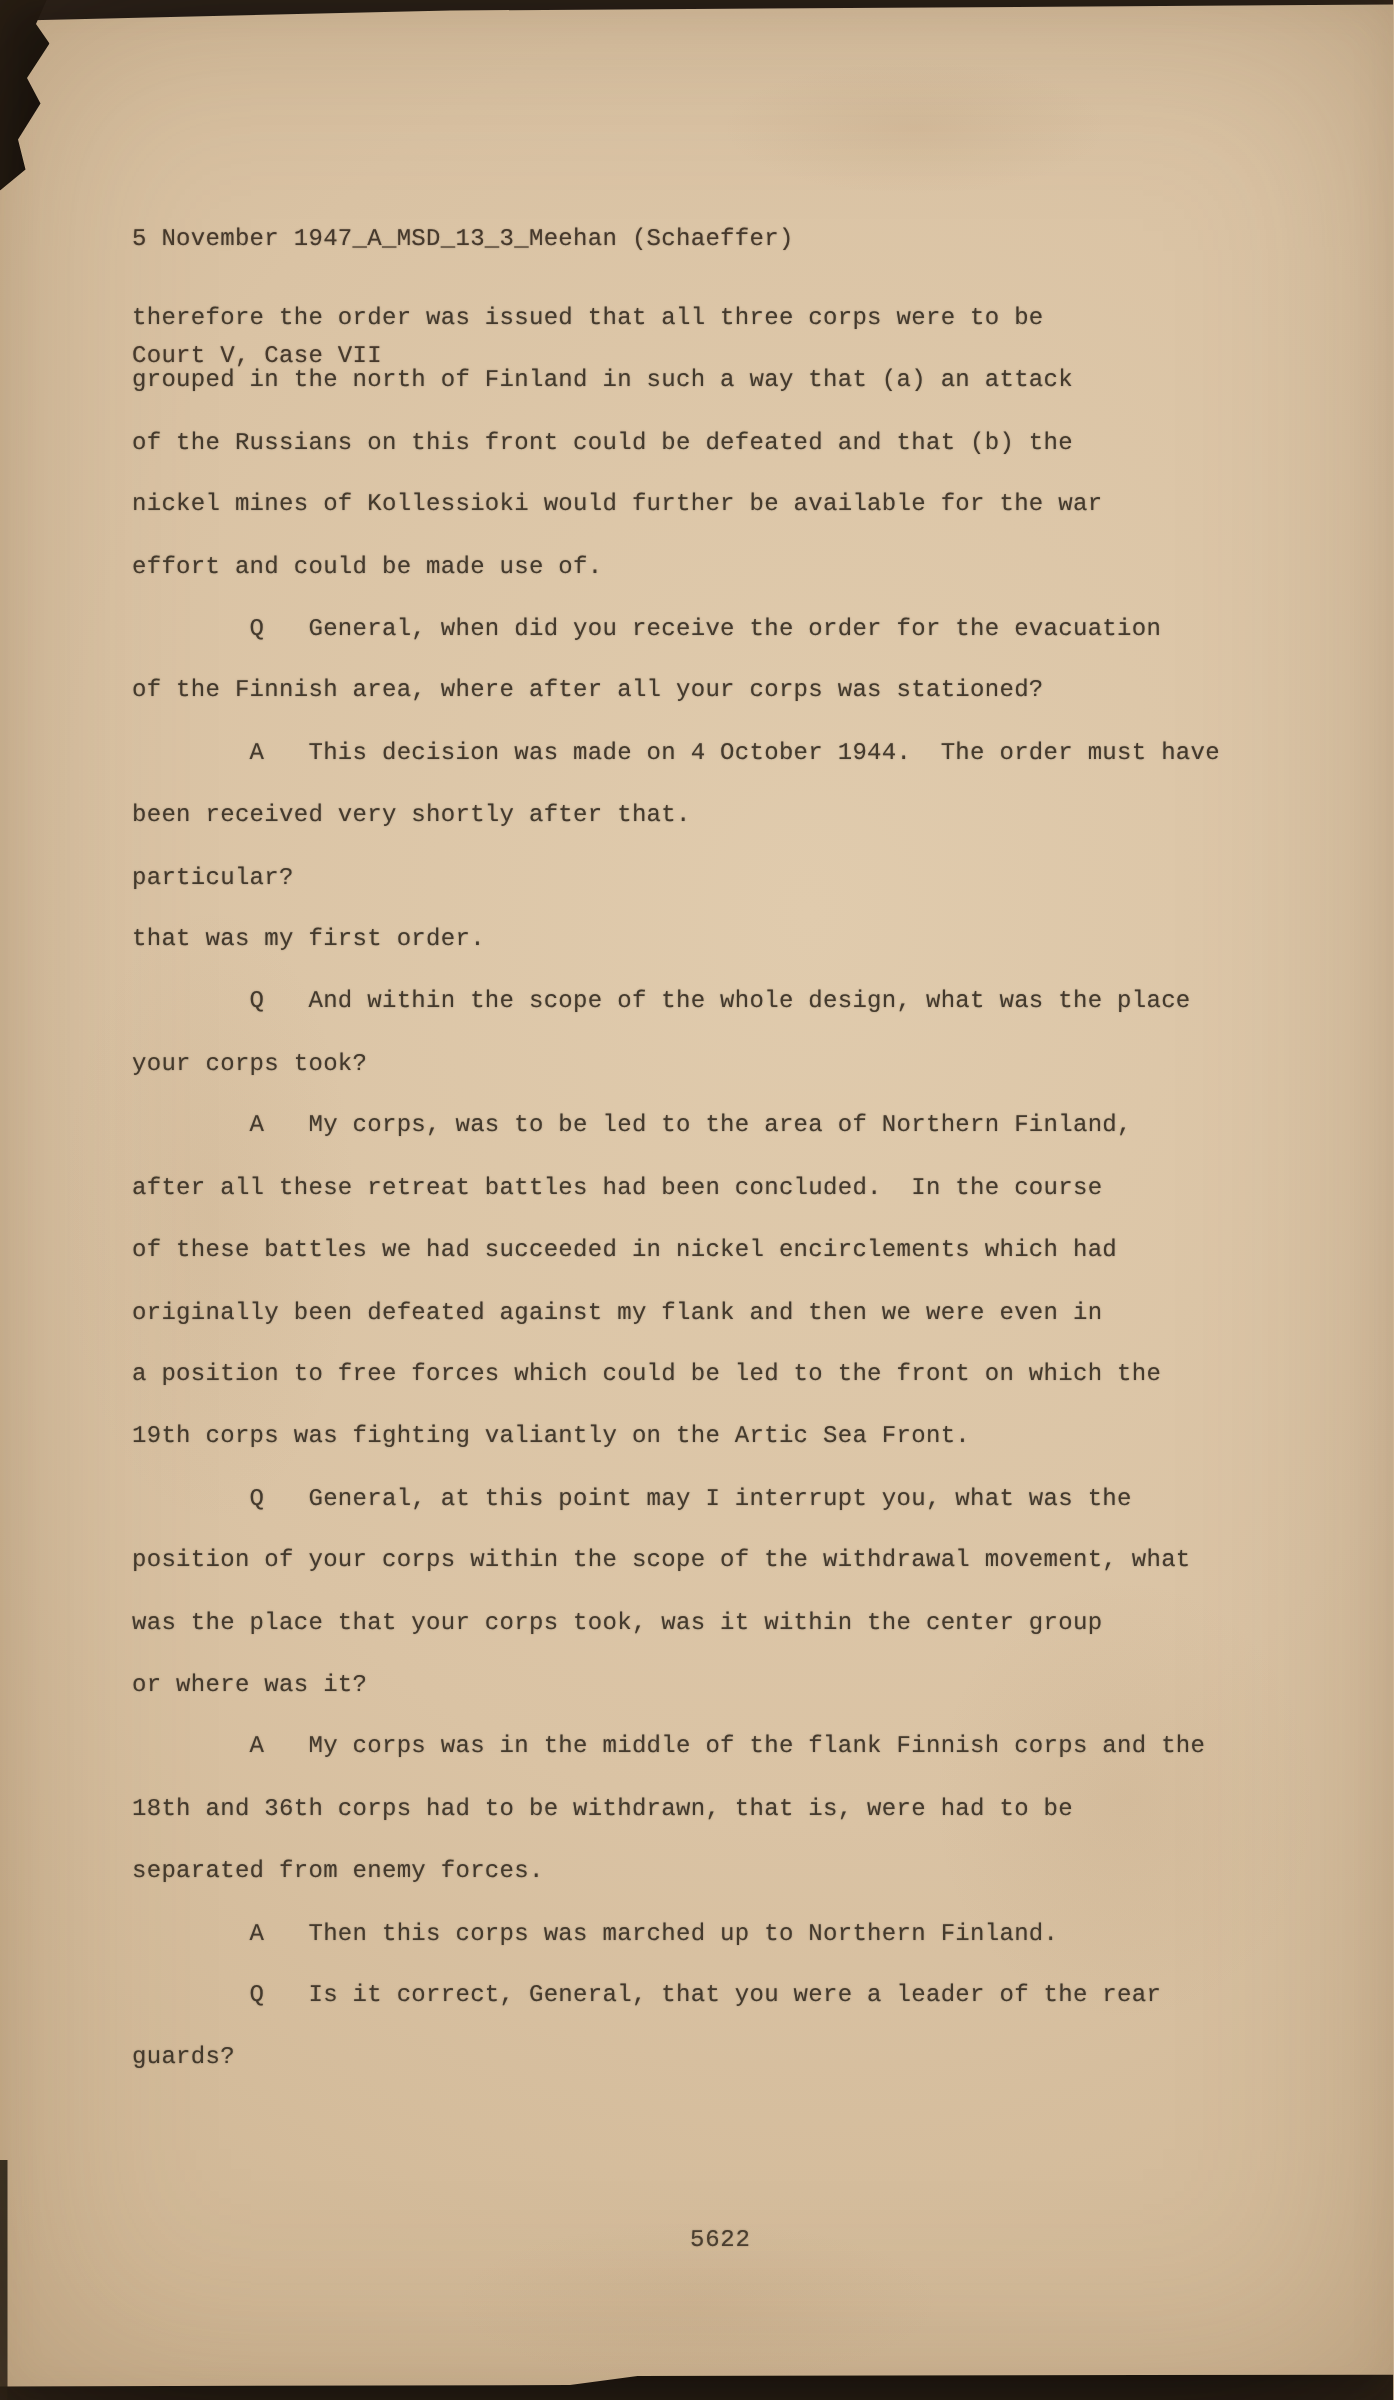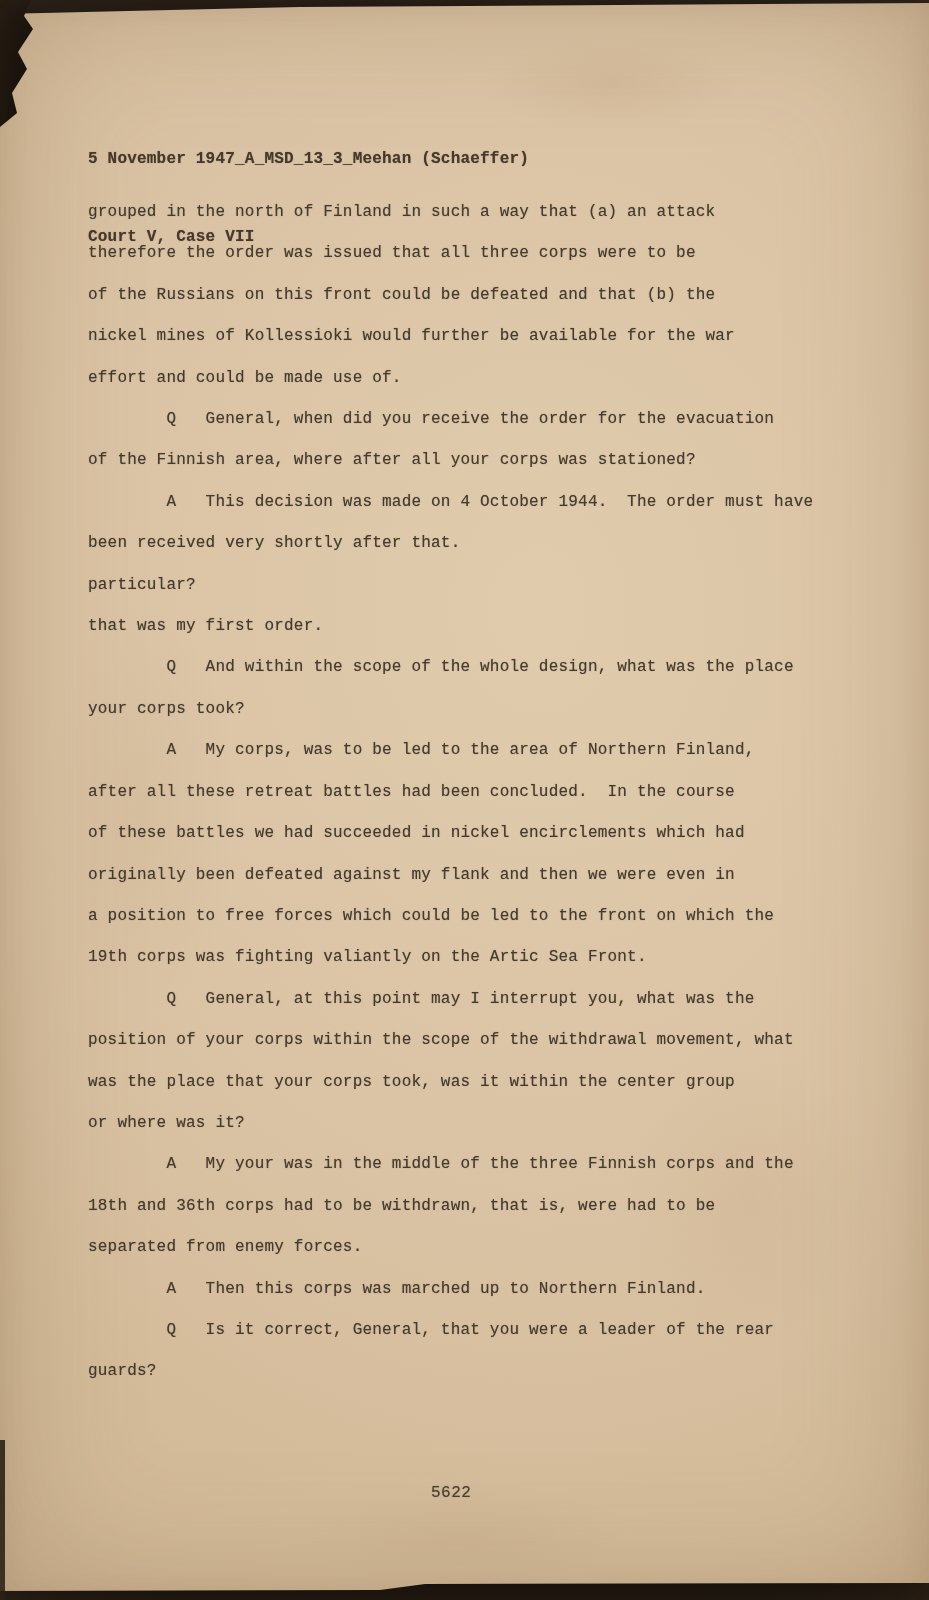--- a/index.html
+++ b/index.html
@@ -52,31 +52,30 @@
     background: #14100c; opacity: 0.85;
   }
 
   
   .doc-header {
     position: absolute; left: 88px; top: 94px;
     font-size: 16px; line-height: 26px; letter-spacing: 0.2px;
     color: #46392c;
     text-shadow: 0 0 1px rgba(70, 57, 44, 0.55);
     white-space: pre;
-    font-weight: bold;
   }
   .doc-body {
     position: absolute; left: 88px; top: 192px;
     font-size: 16px; line-height: 41.4px; letter-spacing: 0.2px;
     color: #443a2d;
     text-shadow: 0 0 1px rgba(68, 58, 45, 0.5);
   }
   .tline { white-space: pre; }
   .page-number {
-    position: absolute; left: 431px; top: 1480px;
+    position: absolute; left: 460px; top: 1480px;
     font-size: 16px; line-height: 26px; letter-spacing: 0.5px;
     color: #4a3e30;
     text-shadow: 0 0 1px rgba(74, 62, 48, 0.5);
   }
 </style>
 </head>
 <body>
 
 <div class="page">
 
@@ -84,22 +83,22 @@
   <div class="stain stain-2"></div>
   <div class="stain stain-3"></div>
   <div class="stain stain-4"></div>
 
   <header class="doc-header">
     <div class="hline">5 November 1947_A_MSD_13_3_Meehan (Schaeffer)</div>
     <div class="hline">Court V, Case VII</div>
   </header>
 
   <main class="doc-body" id="transcript-body">
+      <div class="tline">therefore the order was issued that all three corps were to be</div>
       <div class="tline">grouped in the north of Finland in such a way that (a) an attack</div>
-      <div class="tline">therefore the order was issued that all three corps were to be</div>
       <div class="tline">of the Russians on this front could be defeated and that (b) the</div>
       <div class="tline">nickel mines of Kollessioki would further be available for the war</div>
       <div class="tline">effort and could be made use of.</div>
       <div class="tline">        Q   General, when did you receive the order for the evacuation</div>
       <div class="tline">of the Finnish area, where after all your corps was stationed?</div>
       <div class="tline">        A   This decision was made on 4 October 1944.  The order must have</div>
       <div class="tline">been received very shortly after that.</div>
       <div class="tline">particular?</div>
       <div class="tline">that was my first order.</div>
       <div class="tline">        Q   And within the scope of the whole design, what was the place</div>
@@ -107,21 +106,21 @@
       <div class="tline">        A   My corps, was to be led to the area of Northern Finland,</div>
       <div class="tline">after all these retreat battles had been concluded.  In the course</div>
       <div class="tline">of these battles we had succeeded in nickel encirclements which had</div>
       <div class="tline">originally been defeated against my flank and then we were even in</div>
       <div class="tline">a position to free forces which could be led to the front on which the</div>
       <div class="tline">19th corps was fighting valiantly on the Artic Sea Front.</div>
       <div class="tline">        Q   General, at this point may I interrupt you, what was the</div>
       <div class="tline">position of your corps within the scope of the withdrawal movement, what</div>
       <div class="tline">was the place that your corps took, was it within the center group</div>
       <div class="tline">or where was it?</div>
-      <div class="tline">        A   My your was in the middle of the three Finnish corps and the</div>
+      <div class="tline">        A   My corps was in the middle of the flank Finnish corps and the</div>
       <div class="tline">18th and 36th corps had to be withdrawn, that is, were had to be</div>
       <div class="tline">separated from enemy forces.</div>
       <div class="tline">        A   Then this corps was marched up to Northern Finland.</div>
       <div class="tline">        Q   Is it correct, General, that you were a leader of the rear</div>
       <div class="tline">guards?</div>
     </main>
 
   <div class="page-number">5622</div>
 
   <div class="edge-top"></div>

